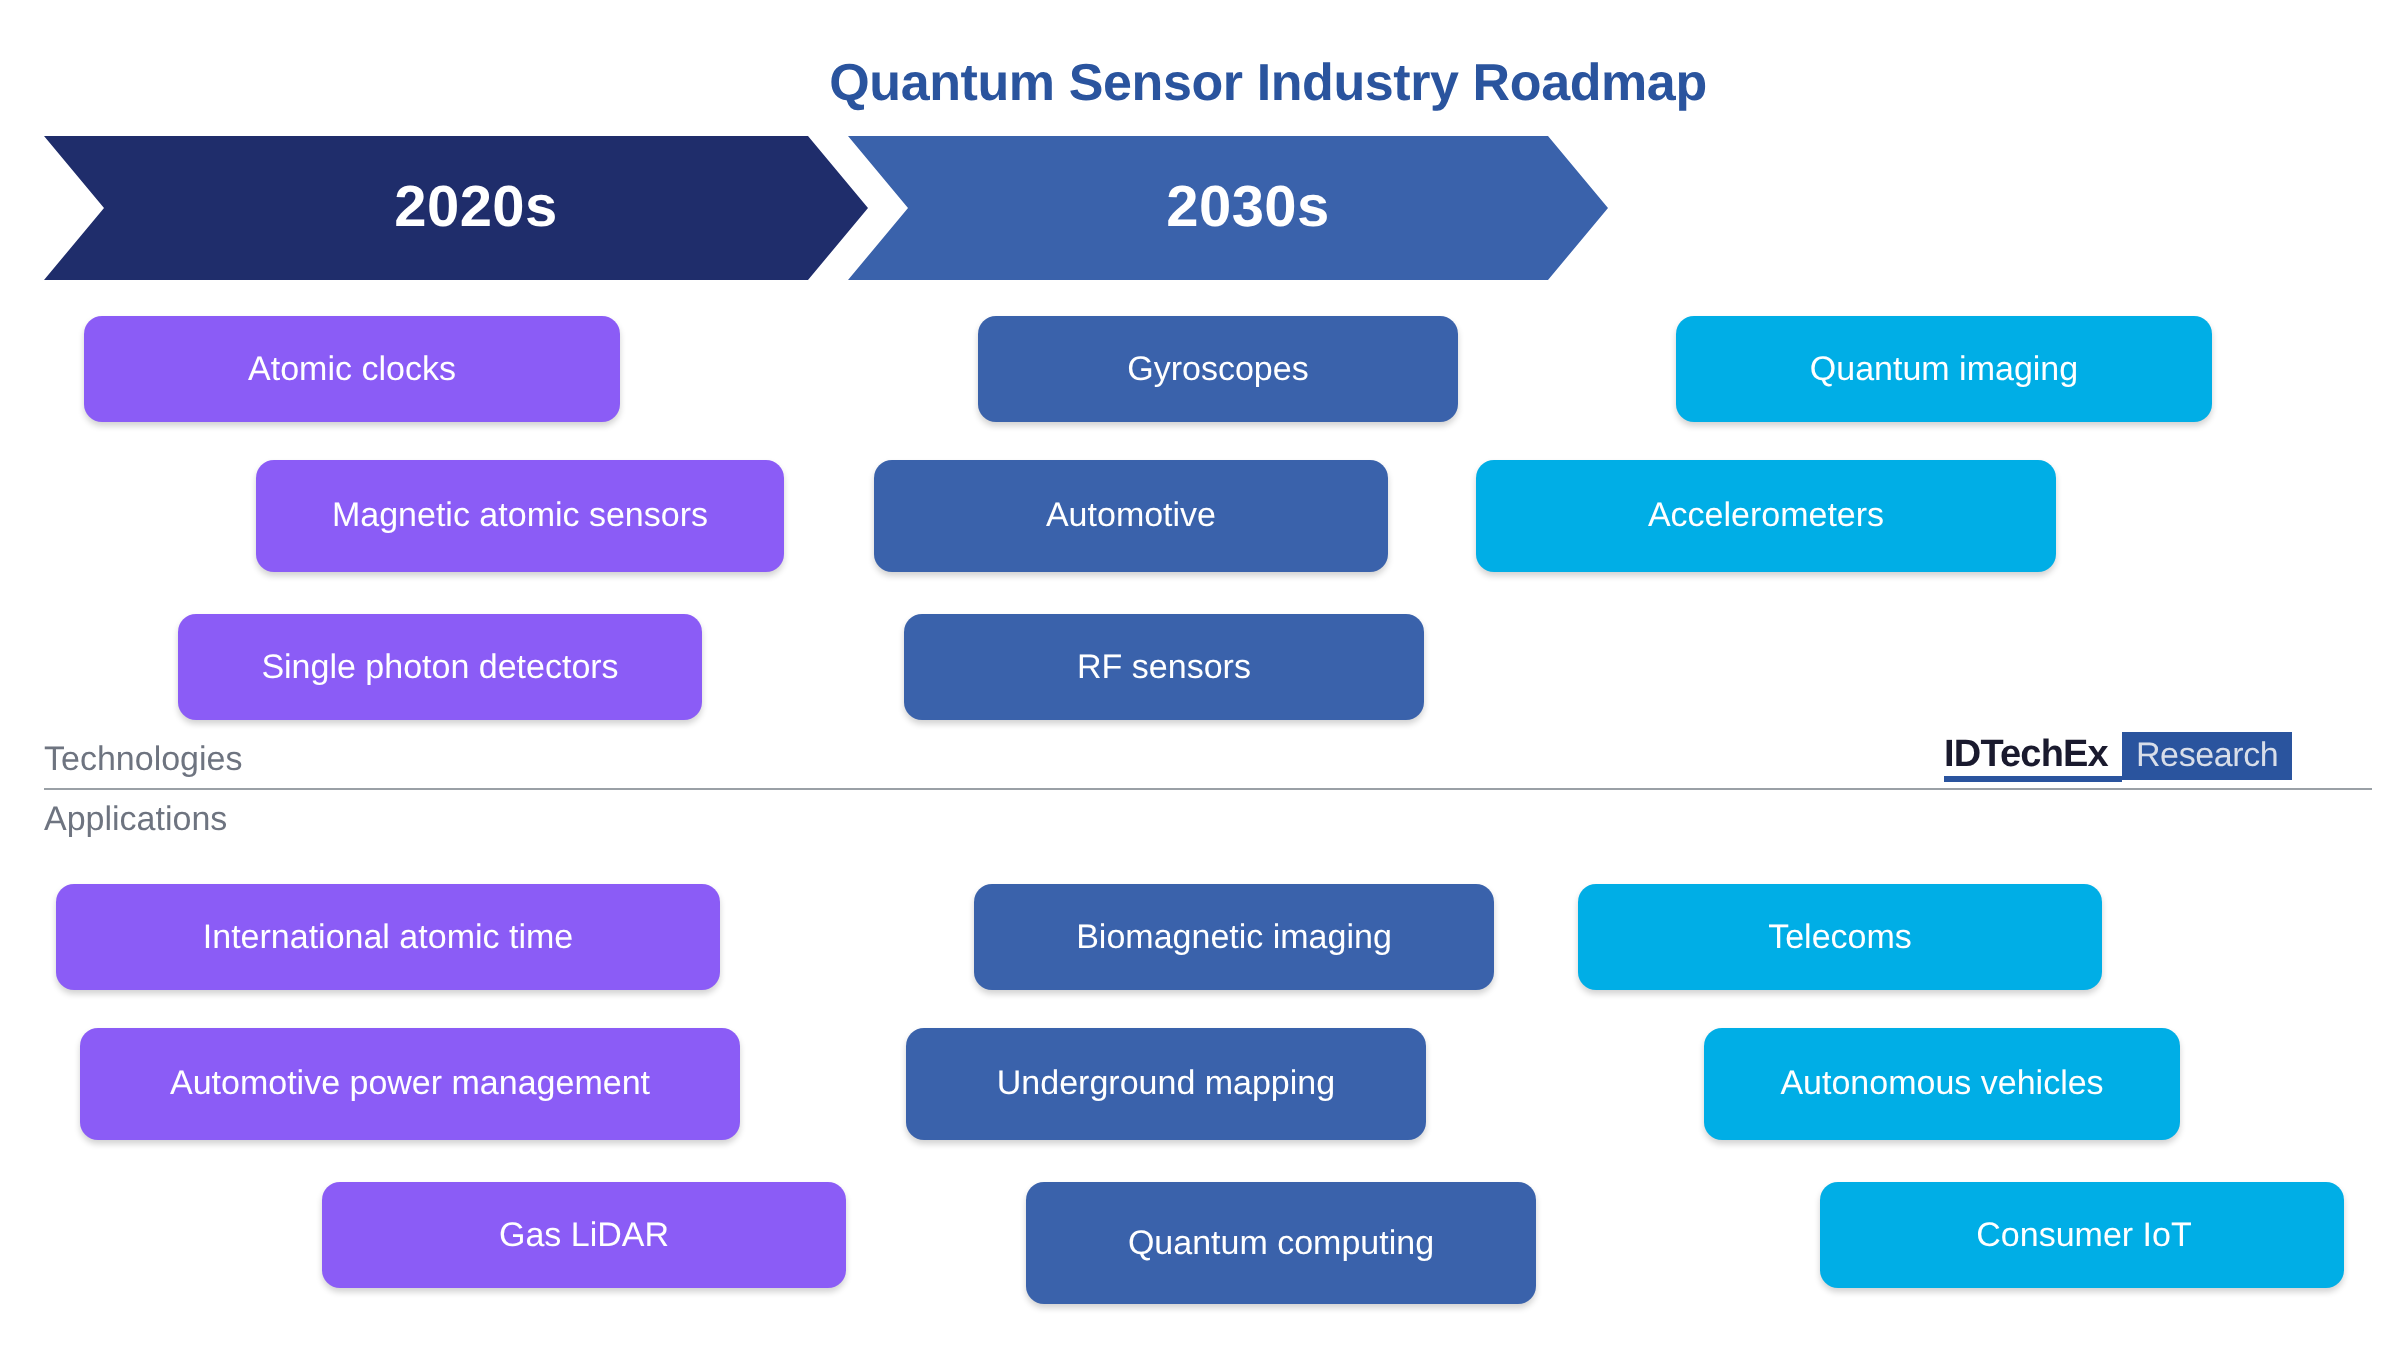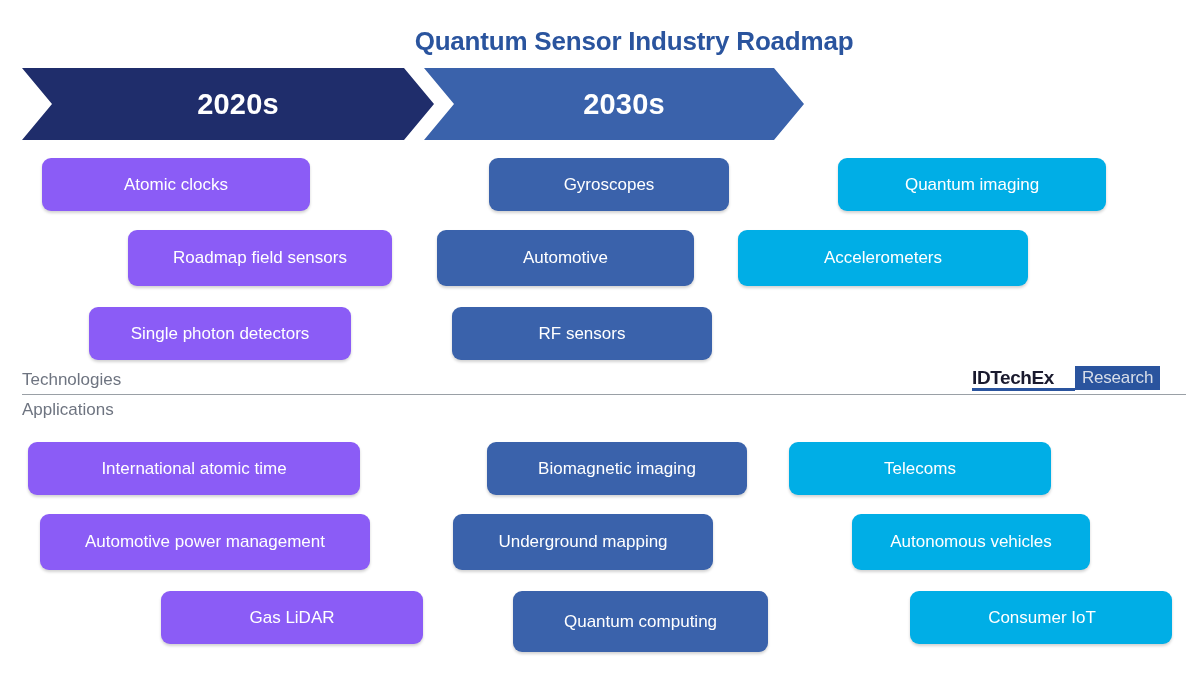--- a/index.html
+++ b/index.html
@@ -109,21 +109,21 @@
     display: flex;
     align-items: stretch;
     height: 24px;
   }
   .logo-word {
     position: relative;
     font-size: 19px;
     font-weight: bold;
     color: #1A1A2E;
     letter-spacing: -0.4px;
-    padding-right: 21px;
+    padding-right: 7px;
     line-height: 24px;
   }
   .logo-underline {
     position: absolute;
     left: 0;
     bottom: -1px;
     width: 100%;
     height: 3px;
     background: #2A549E;
   }
@@ -150,21 +150,21 @@
     <div class="arrow-seg seg-2">
       <span class="arrow-label">2030s</span>
     </div>
   </div>
 
   <div id="technologies-layer">
       <div class="pill tone-dark" style="left: 42px; top: 158px; width: 268px; height: 53px;">
         <span>Atomic clocks</span>
       </div>
       <div class="pill tone-dark" style="left: 128px; top: 230px; width: 264px; height: 56px;">
-        <span>Roadmap field sensors</span>
+        <span>Magnetic atomic sensors</span>
       </div>
       <div class="pill tone-dark" style="left: 89px; top: 307px; width: 262px; height: 53px;">
         <span>Single photon detectors</span>
       </div>
       <div class="pill tone-mid" style="left: 489px; top: 158px; width: 240px; height: 53px;">
         <span>Gyroscopes</span>
       </div>
       <div class="pill tone-mid" style="left: 437px; top: 230px; width: 257px; height: 56px;">
         <span>Automotive</span>
       </div>

